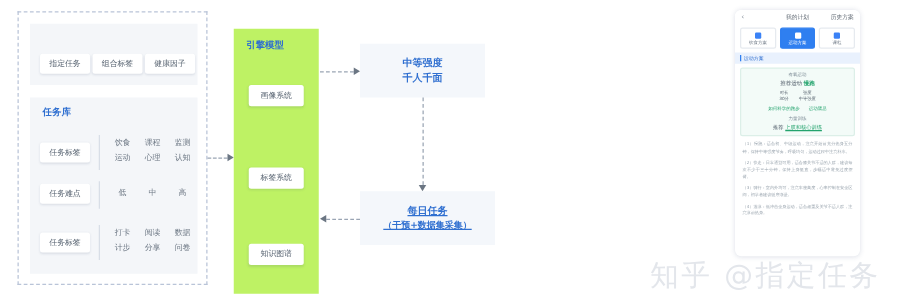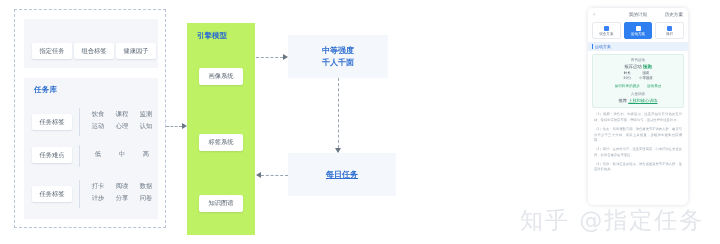--- a/index.html
+++ b/index.html
@@ -432,20 +432,21 @@
   <div class="l2">千人千面</div>
 </div>
 
 <div class="arrow-v a-plan-daily">
   <div class="line"></div>
     <div class="head"></div>
 </div>
 
 <div class="outcome outcome-daily">
   <div class="l1">每日任务</div>
+  <div class="l2">（干预+数据集采集）</div>
 </div>
 
 <div class="arrow-h rev a-daily-engine">
   <div class="line"></div>
     <div class="head"></div>
 </div>
 
 <div class="phone">
 
   <div class="ph-nav">

